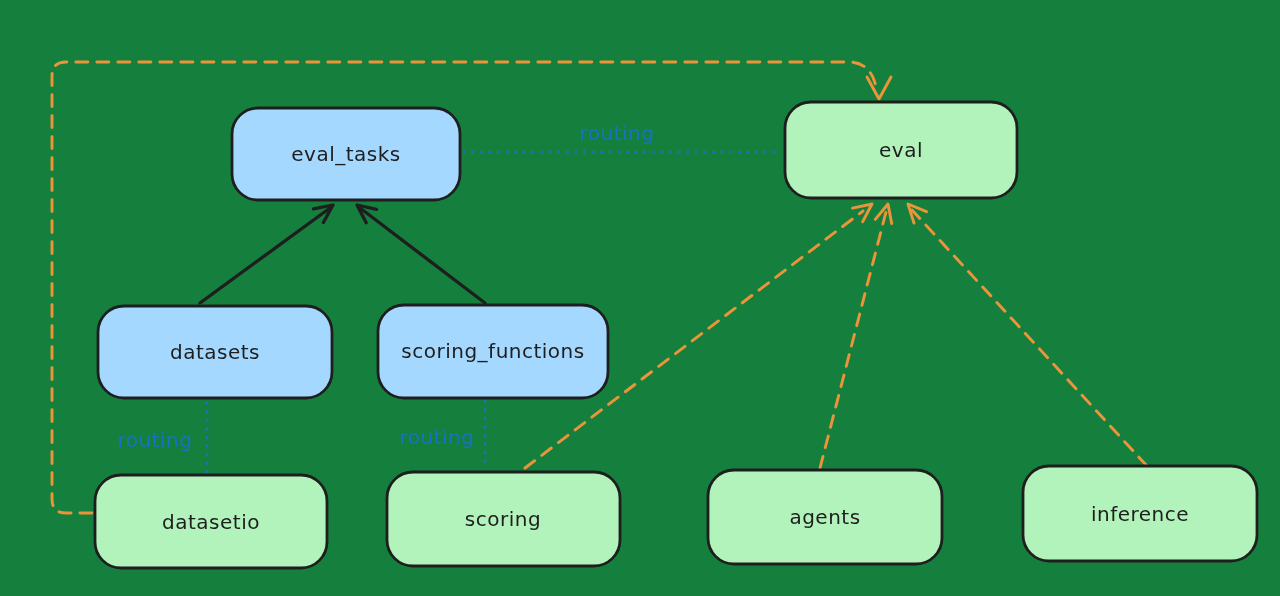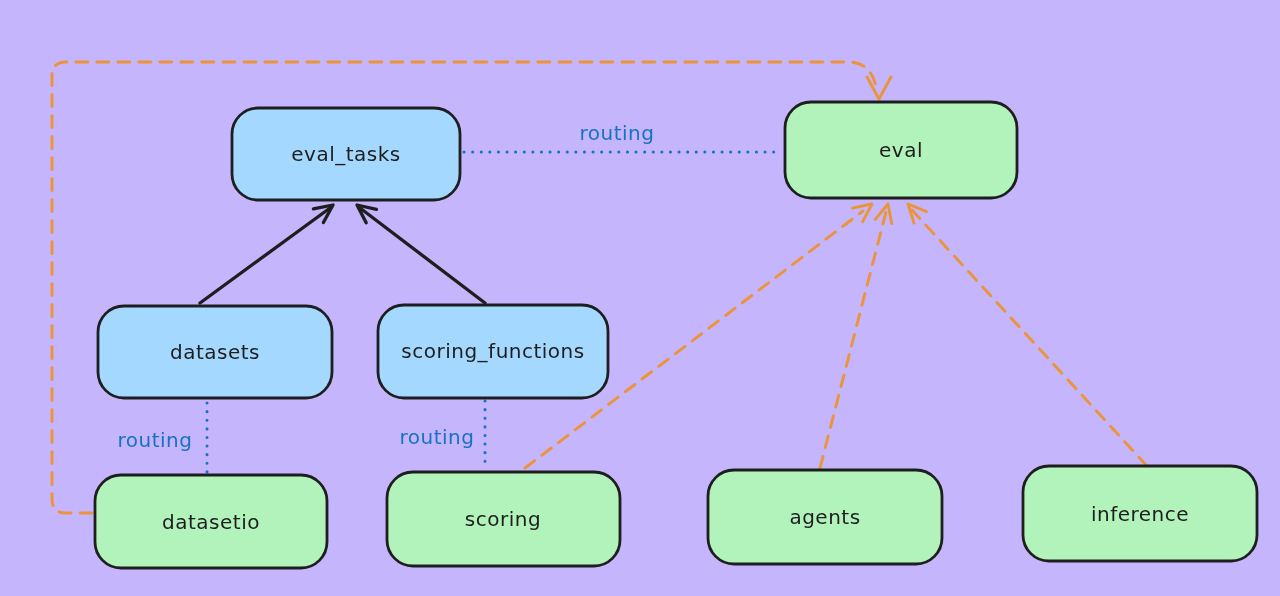--- a/index.html
+++ b/index.html
@@ -1,16 +1,16 @@
 <!DOCTYPE html>
 <html><head>
 <meta charset="utf-8">
 <style>
   html, body { margin: 0; padding: 0; background: #ffffff; }
-  .stage { position: relative; width: 1280px; height: 596px; background: #c4b5fd; overflow: hidden; text-align: right; }
+  .stage { position: relative; width: 1280px; height: 596px; background: #15803d; overflow: hidden; text-align: right; }
   svg { display: block; }
   .node-rect { stroke: #1e1e1e; stroke-width: 2.8; }
   .node-label {
     font-family: "DejaVu Sans", "Liberation Sans", sans-serif;
     font-size: 20px; fill: #1e1e1e; text-anchor: middle; letter-spacing: 0.5px;
   }
   .routing-label {
     font-family: "DejaVu Sans", "Liberation Sans", sans-serif;
     font-size: 20px; fill: #1971c2; text-anchor: middle; letter-spacing: 0.5px;
   }

